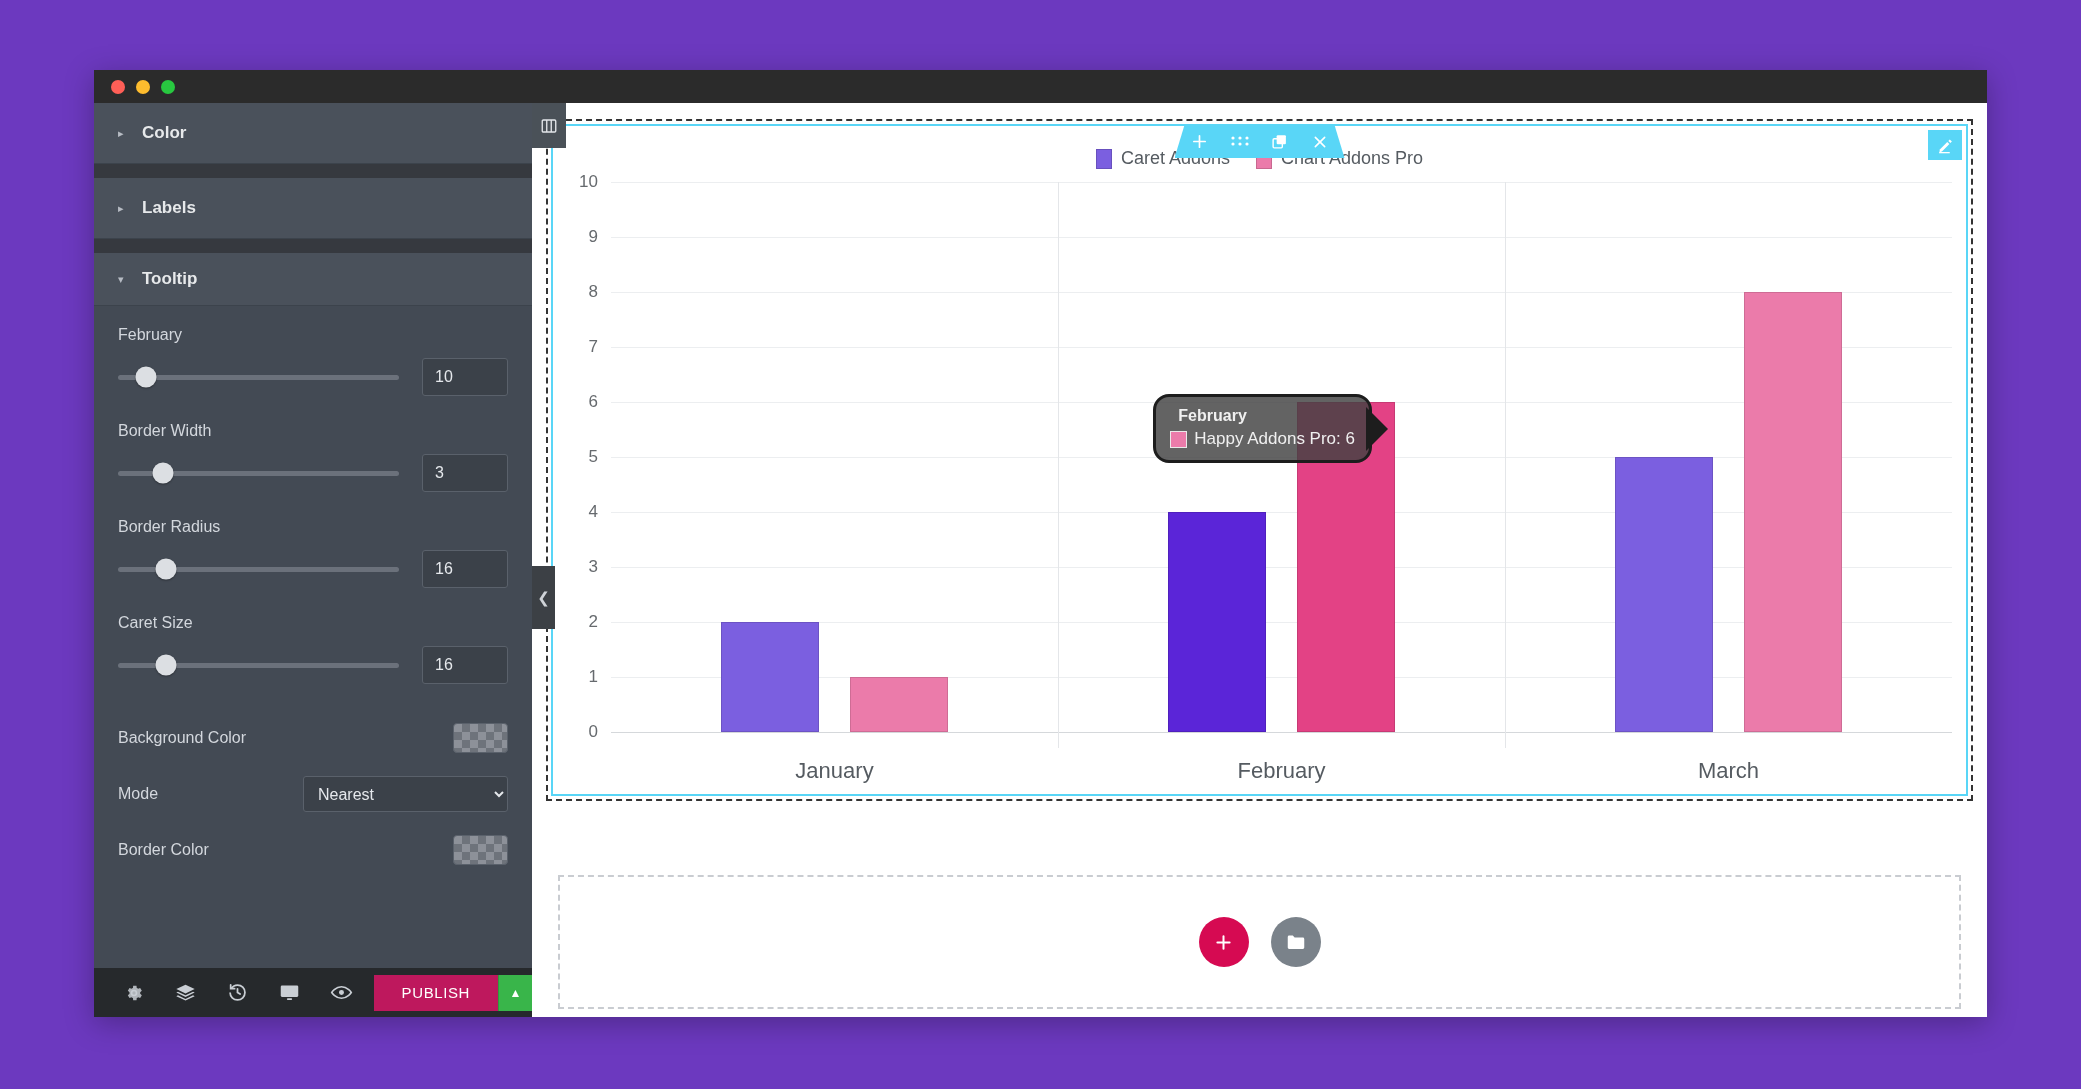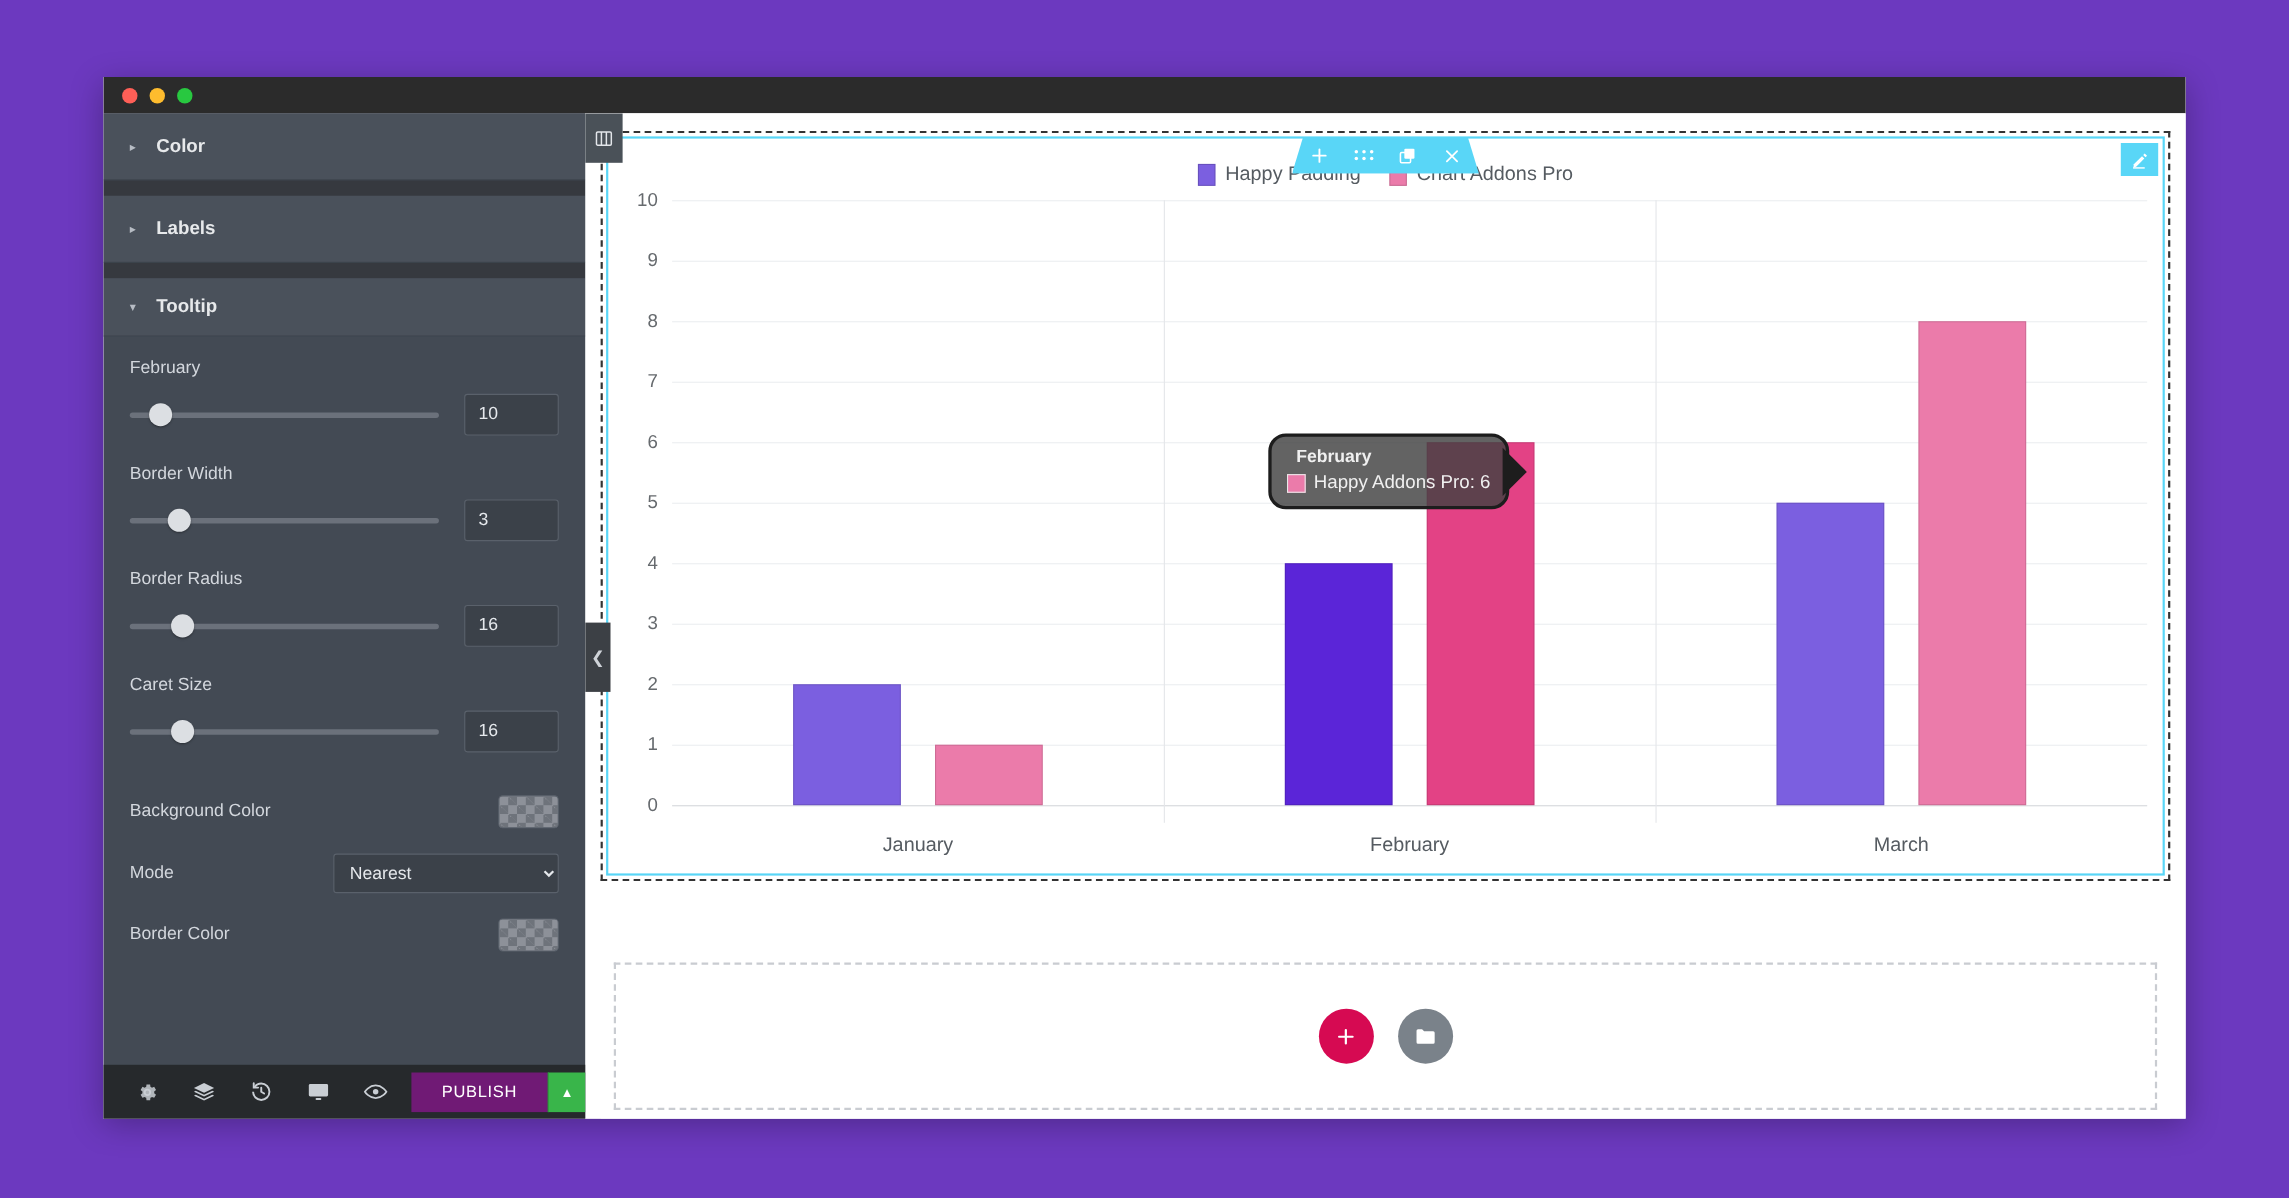--- a/index.html
+++ b/index.html
@@ -131,21 +131,21 @@
 
   #panel-footer {
     height: 49px; background: #26292c; display: flex; align-items: center;
     gap: 0; padding-left: 14px; flex: 0 0 49px;
   }
   .footer-icon {
     width: 55px; height: 49px; display:flex; align-items:center;
     justify-content:center; cursor: pointer; color: #c9ced4;
   }
   #publish-btn {
-    margin-left: 6px; height: 36px; background: #701a75; color:#fff;
+    margin-left: 6px; height: 36px; background: #be185d; color:#fff;
     display: flex; align-items: center; padding: 0 28px; font-size: 15px;
     letter-spacing: .6px; cursor: pointer;
   }
   #publish-caret {
     height: 36px; width: 36px; background: #39b54a; color:#fff;
     display:flex; align-items:center; justify-content:center;
     border-left: 1px solid #2e9c3d; cursor:pointer; font-size: 12px;
   }
 
   
@@ -203,21 +203,21 @@
   .ytick {
     position: absolute; right: calc(100% + 13px); transform: translateY(-50%);
     color: #666a6e; font-size: 17px; white-space: nowrap;
   }
   .gridline { position: absolute; left: 0; right: 0; height: 1px; background: #eceef0; }
   .gridline.axis0 { background: #d5d8db; }
   .vline { position: absolute; top: 0; bottom: -16px; width: 1px; background: #e4e6e9; }
   .bar { position: absolute; bottom: 0; border: 1px solid rgba(0,0,0,.12); }
   .xtick {
     position: absolute; top: calc(100% + 26px); transform: translateX(-50%);
-    color: #555b61; font-size: 18px; white-space: nowrap;
+    color: #555b61; font-size: 22px; white-space: nowrap;
   }
 
   
   #tooltip {
     position: absolute; z-index: 40;
     background: rgba(65,65,65,.82);
     border: 3px solid #1d1d1d; border-radius: 16px;
     padding: 10px 14px 11px 14px;
     color: #f0f0f0; white-space: nowrap;
   }
@@ -435,21 +435,21 @@
               <path d="M16 5.5 L18 3.5 L21 6.5 L19 8.5 Z" fill="#fff"></path>
               <rect x="3" y="21.2" width="15" height="1.8" fill="#fff"></rect>
             </svg>
           </div>
 
           <div id="chart-area">
 
             <div id="legend">
               <div class="legend-item">
                 <span class="legend-box" style="background:#7B5FE0"></span>
-                <span class="legend-text">Happy Padding</span>
+                <span class="legend-text">Caret Addons</span>
               </div>
               <div class="legend-item">
                 <span class="legend-box" style="background:#EB7BAA"></span>
                 <span class="legend-text">Chart Addons Pro</span>
               </div>
             </div>
 
             <div id="plot">
               <div id="plot-inner">
                   <div class="gridline axis0" style="top: 100%;"></div>

